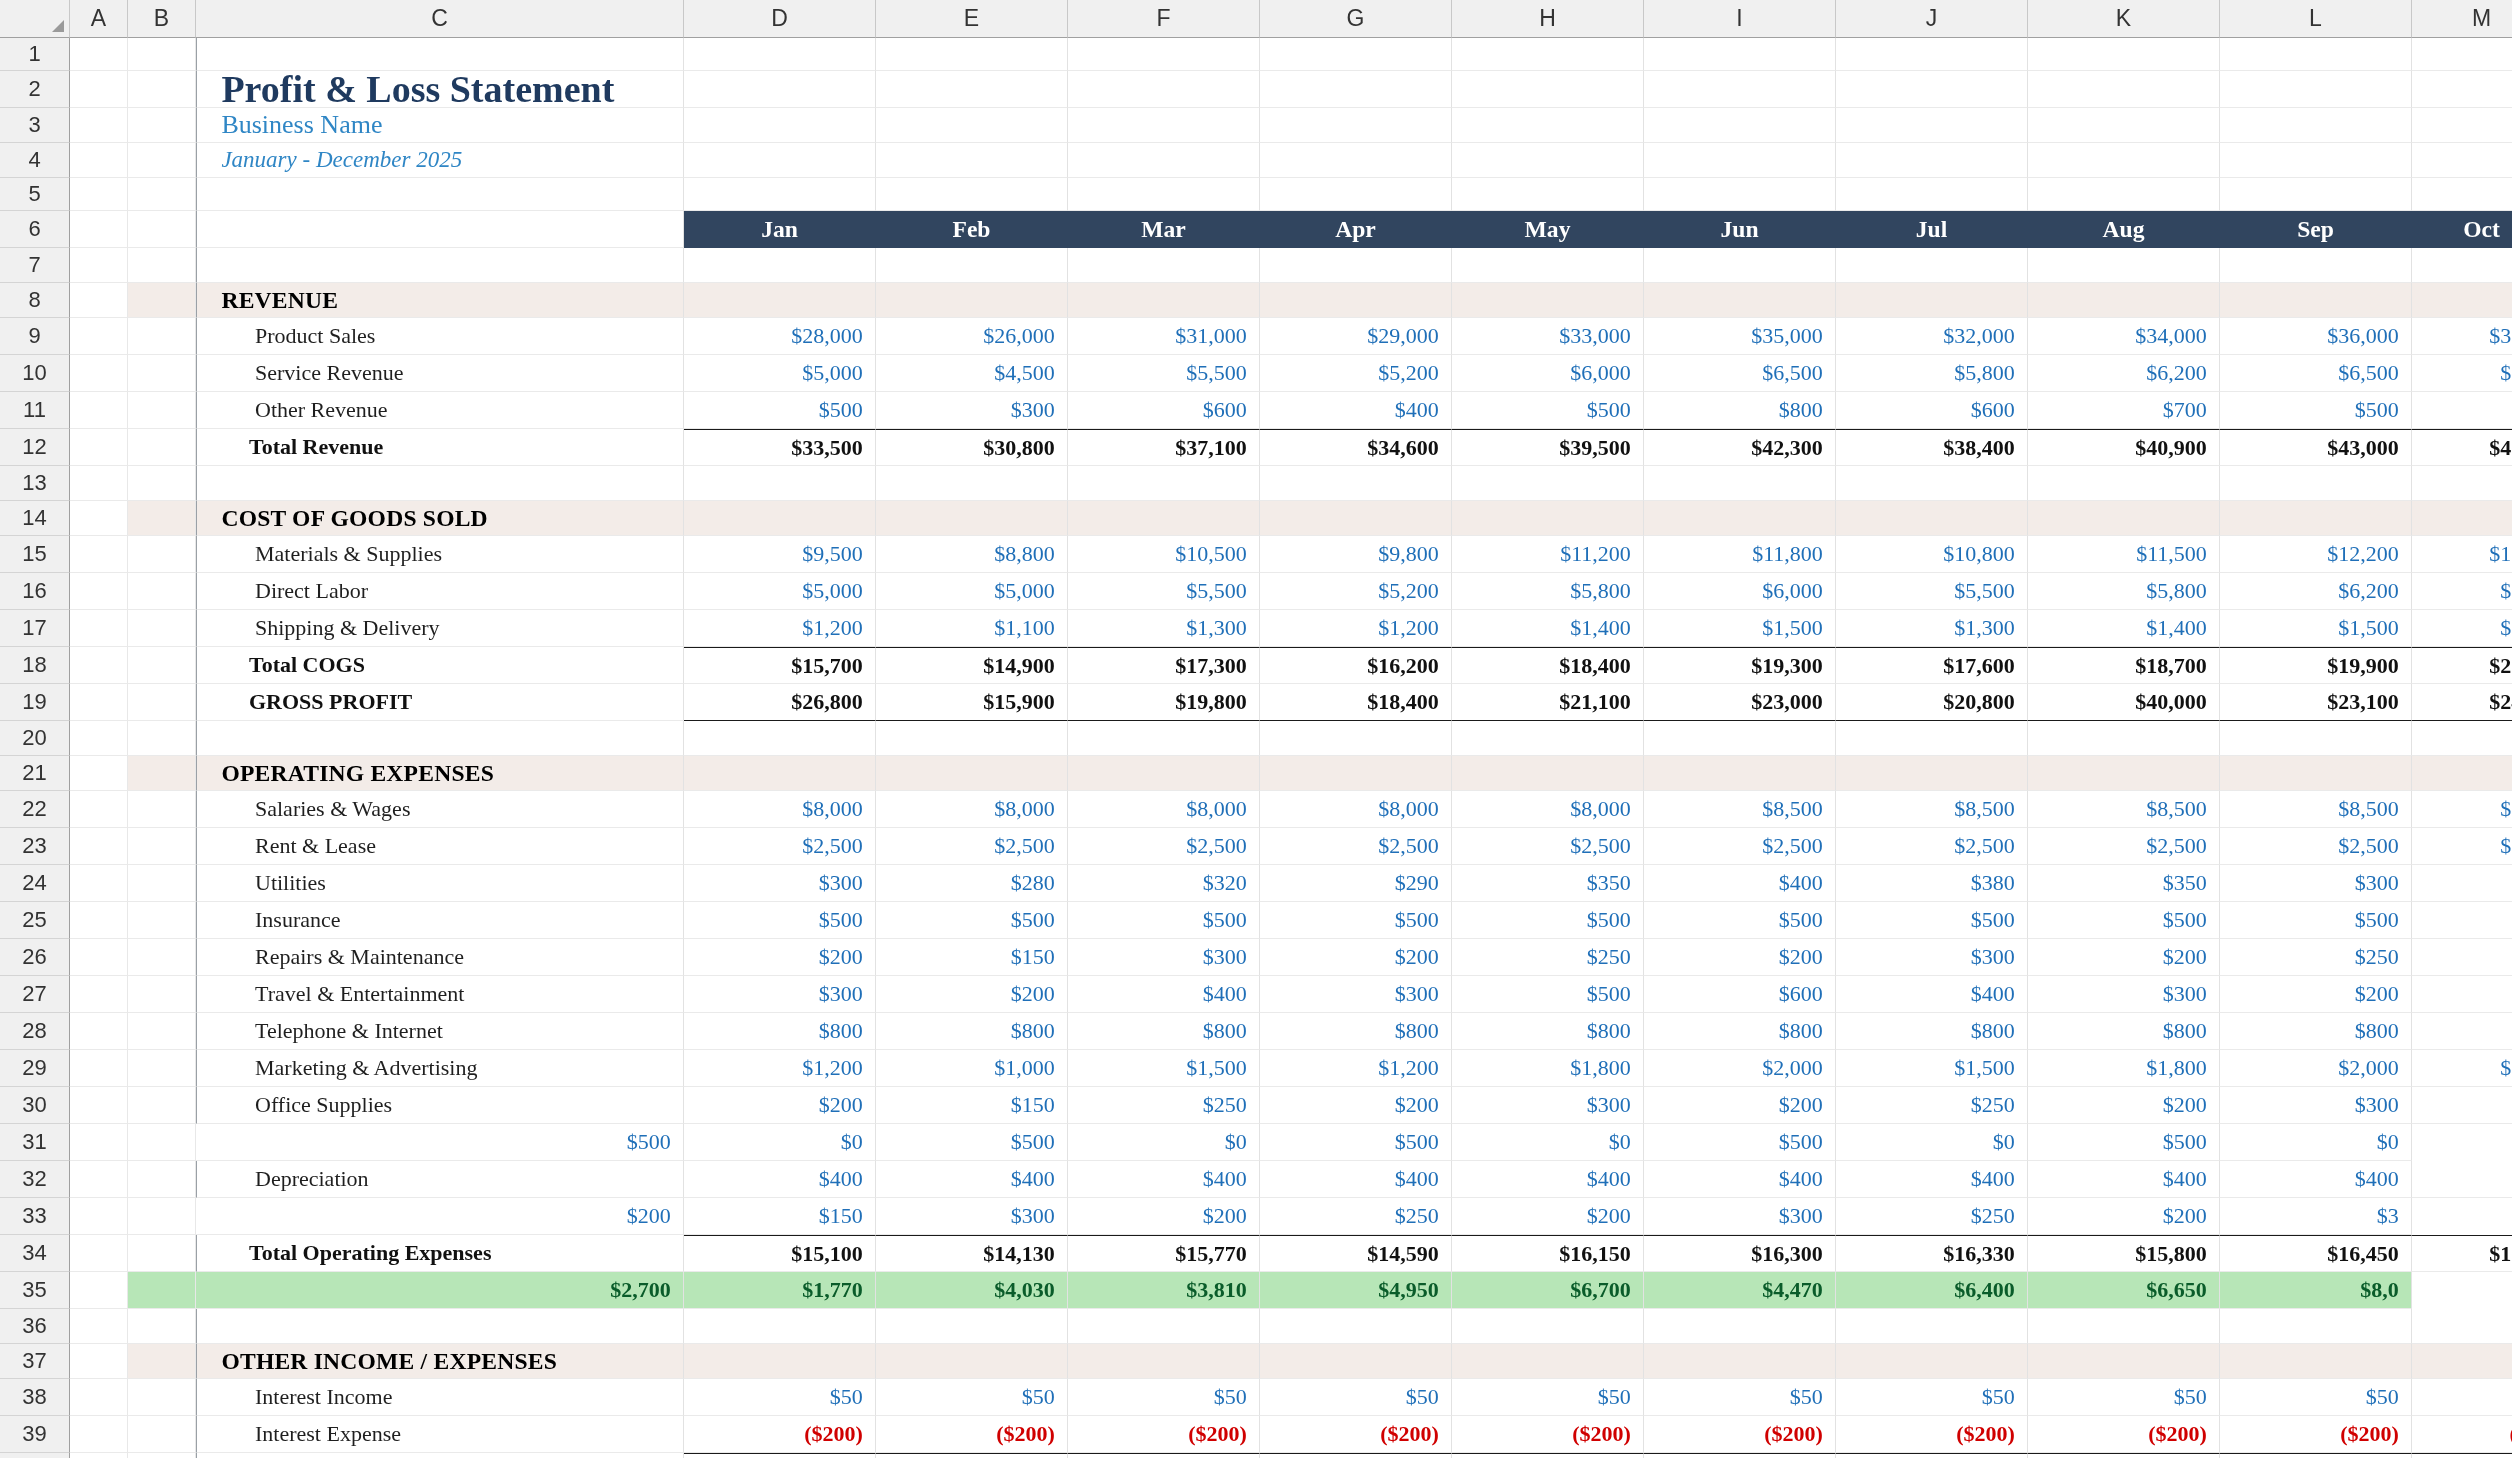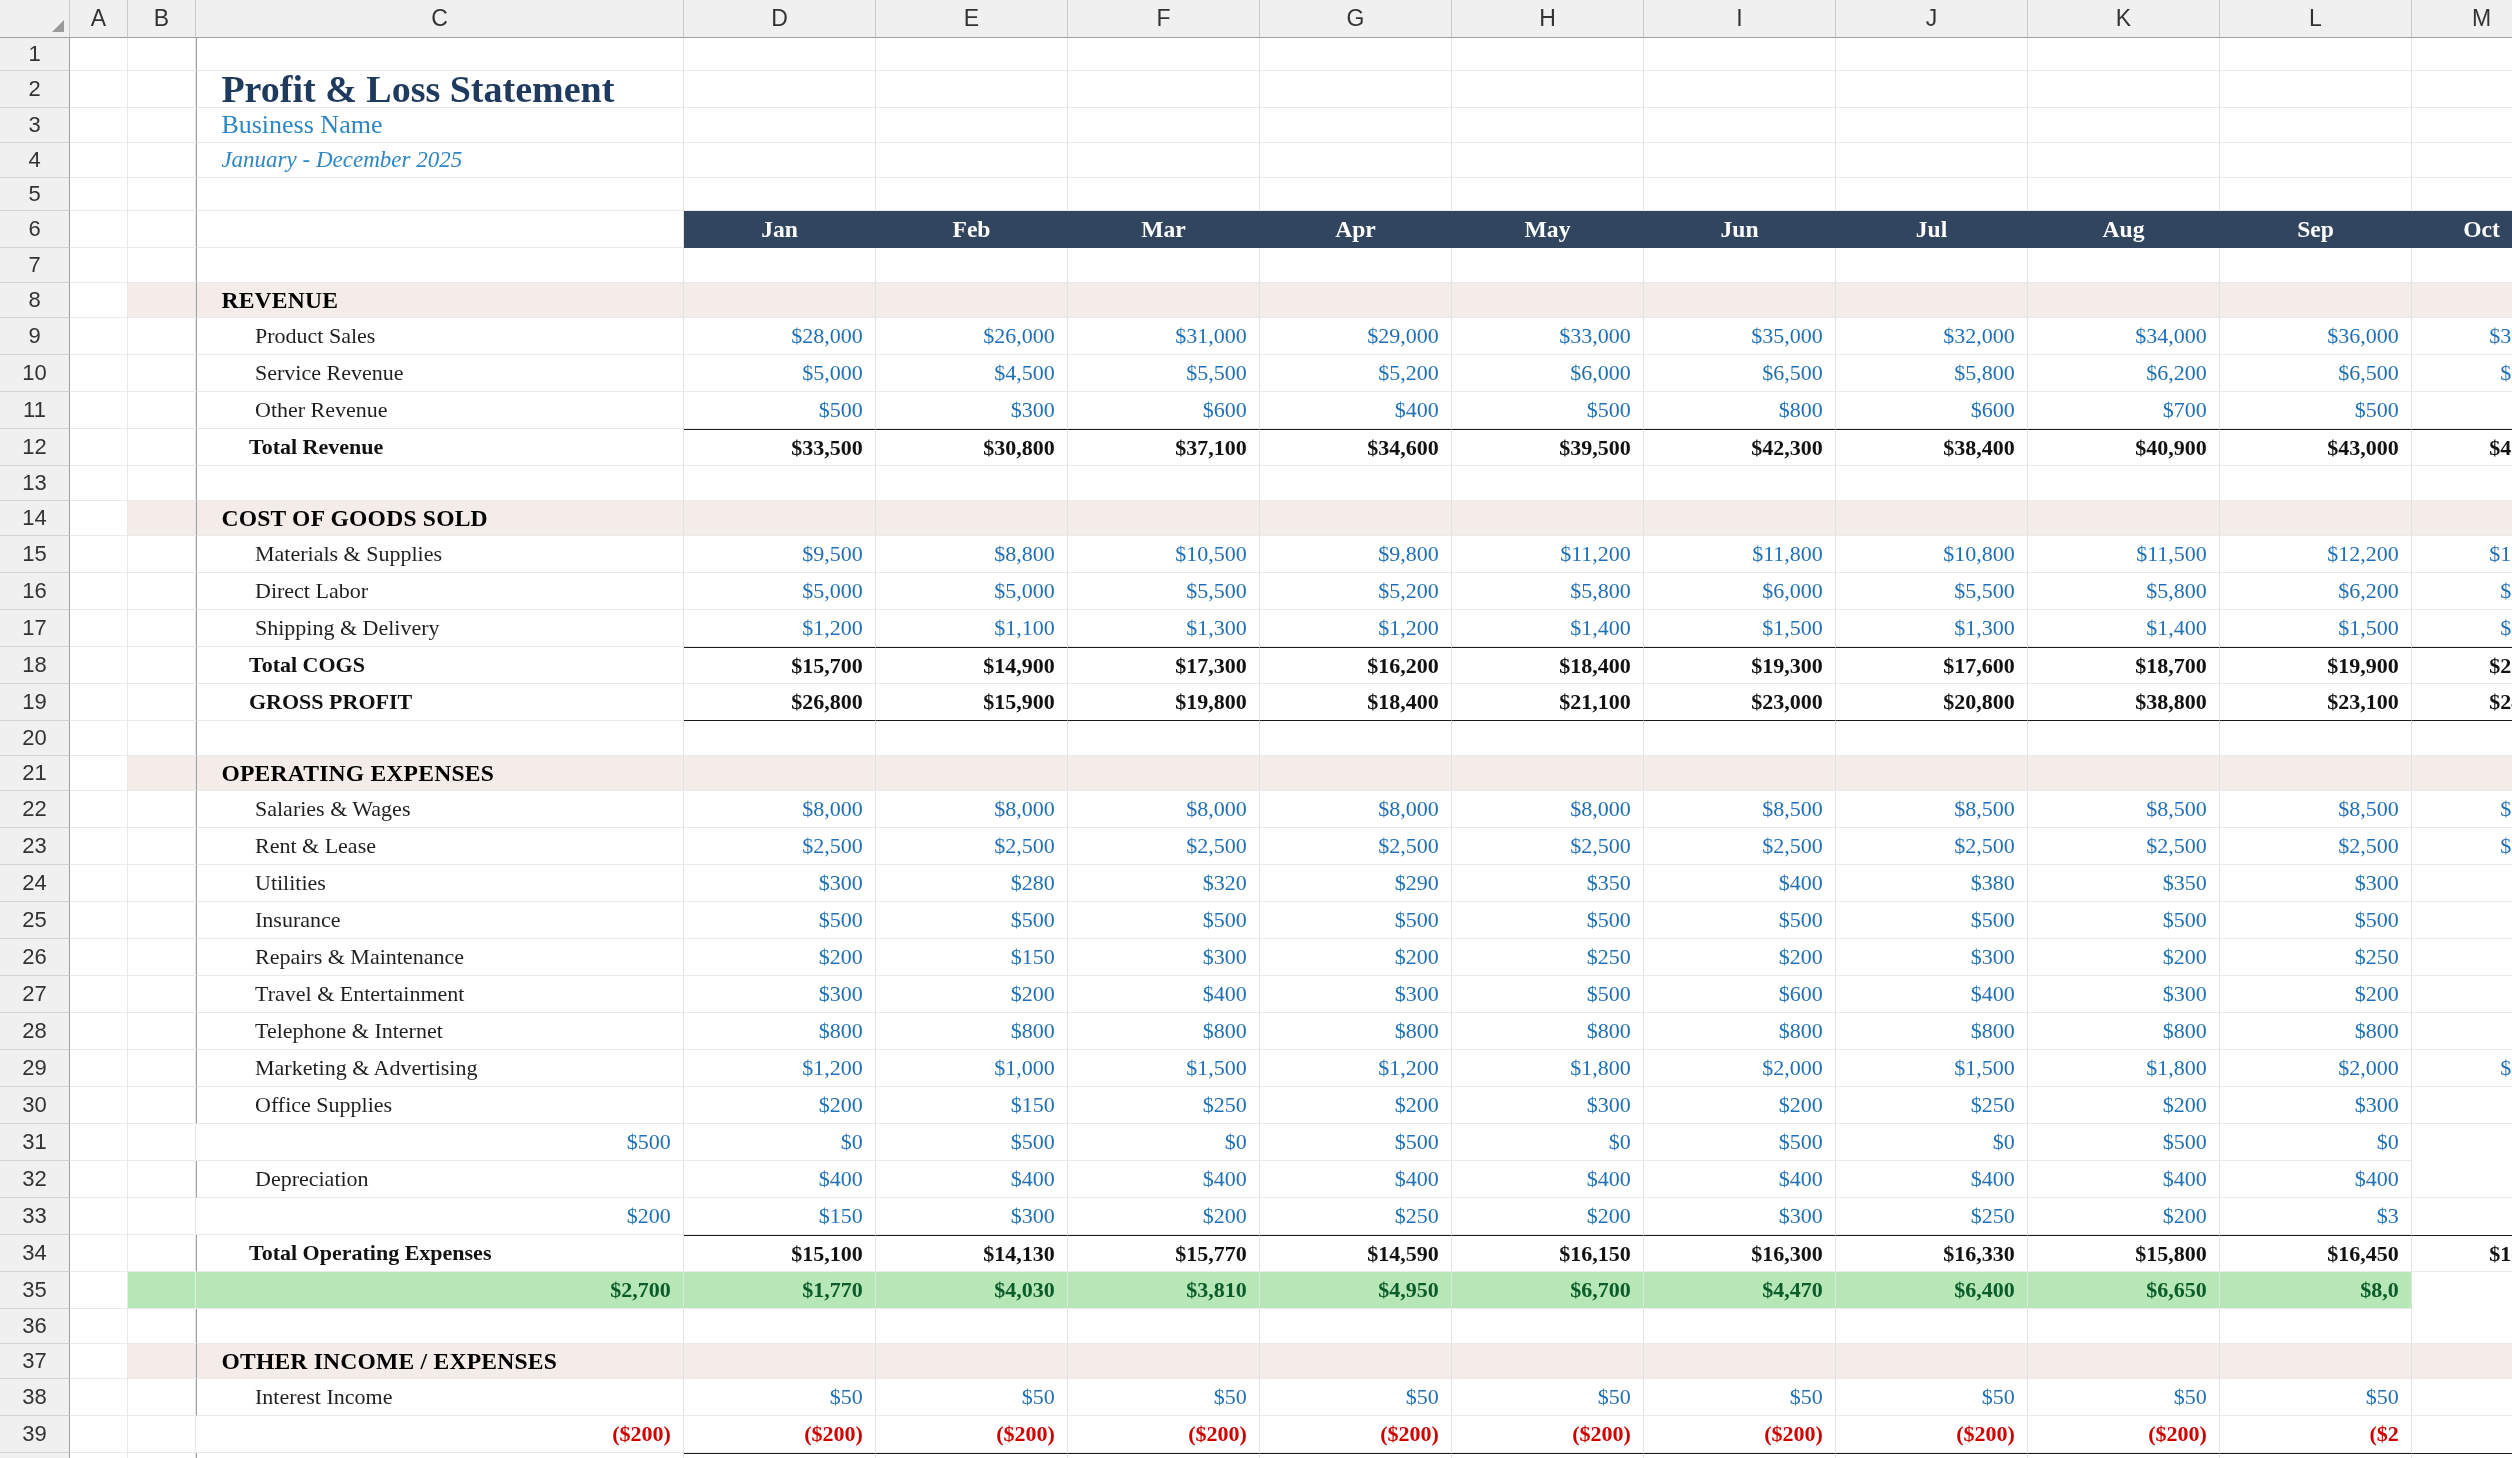--- a/index.html
+++ b/index.html
@@ -474,21 +474,21 @@
           <div class="cell a"></div>
           <div class="cell b "></div>
           <div class="cell vrule-left seriftxt c-total black">GROSS PROFIT</div>
           <div class="cell num black bold serif-num botline">$26,800</div>
           <div class="cell num black bold serif-num botline">$15,900</div>
           <div class="cell num black bold serif-num botline">$19,800</div>
           <div class="cell num black bold serif-num botline">$18,400</div>
           <div class="cell num black bold serif-num botline">$21,100</div>
           <div class="cell num black bold serif-num botline">$23,000</div>
           <div class="cell num black bold serif-num botline">$20,800</div>
-          <div class="cell num black bold serif-num botline">$38,800</div>
+          <div class="cell num black bold serif-num botline">$40,000</div>
           <div class="cell num black bold serif-num botline">$23,100</div>
           <div class="cell num black bold serif-num botline">$24,1</div>
         </div>
       </div>
 
     <div class="rowwrap" style="height:35px">
       <div class="rowhead">20</div>
       <div class="cell a"></div>
       <div class="cell b"></div>
       <div class="cell vrule-left"></div>
@@ -793,20 +793,21 @@
           <div class="cell num blue serif-num">$50</div>
           <div class="cell num blue serif-num">$50</div>
           <div class="cell num blue serif-num">$50</div>
           <div class="cell num blue serif-num">$50</div>
           <div class="cell num blue serif-num"></div>
         </div>
         <div class="rowwrap" style="height: 37px;">
           <div class="rowhead">39</div>
           <div class="cell a"></div>
           <div class="cell b "></div>
+          <div class="cell vrule-left seriftxt c-indent">Interest Expense</div>
           <div class="cell num red serif-num">($200)</div>
           <div class="cell num red serif-num">($200)</div>
           <div class="cell num red serif-num">($200)</div>
           <div class="cell num red serif-num">($200)</div>
           <div class="cell num red serif-num">($200)</div>
           <div class="cell num red serif-num">($200)</div>
           <div class="cell num red serif-num">($200)</div>
           <div class="cell num red serif-num">($200)</div>
           <div class="cell num red serif-num">($200)</div>
           <div class="cell num red serif-num">($2</div>

